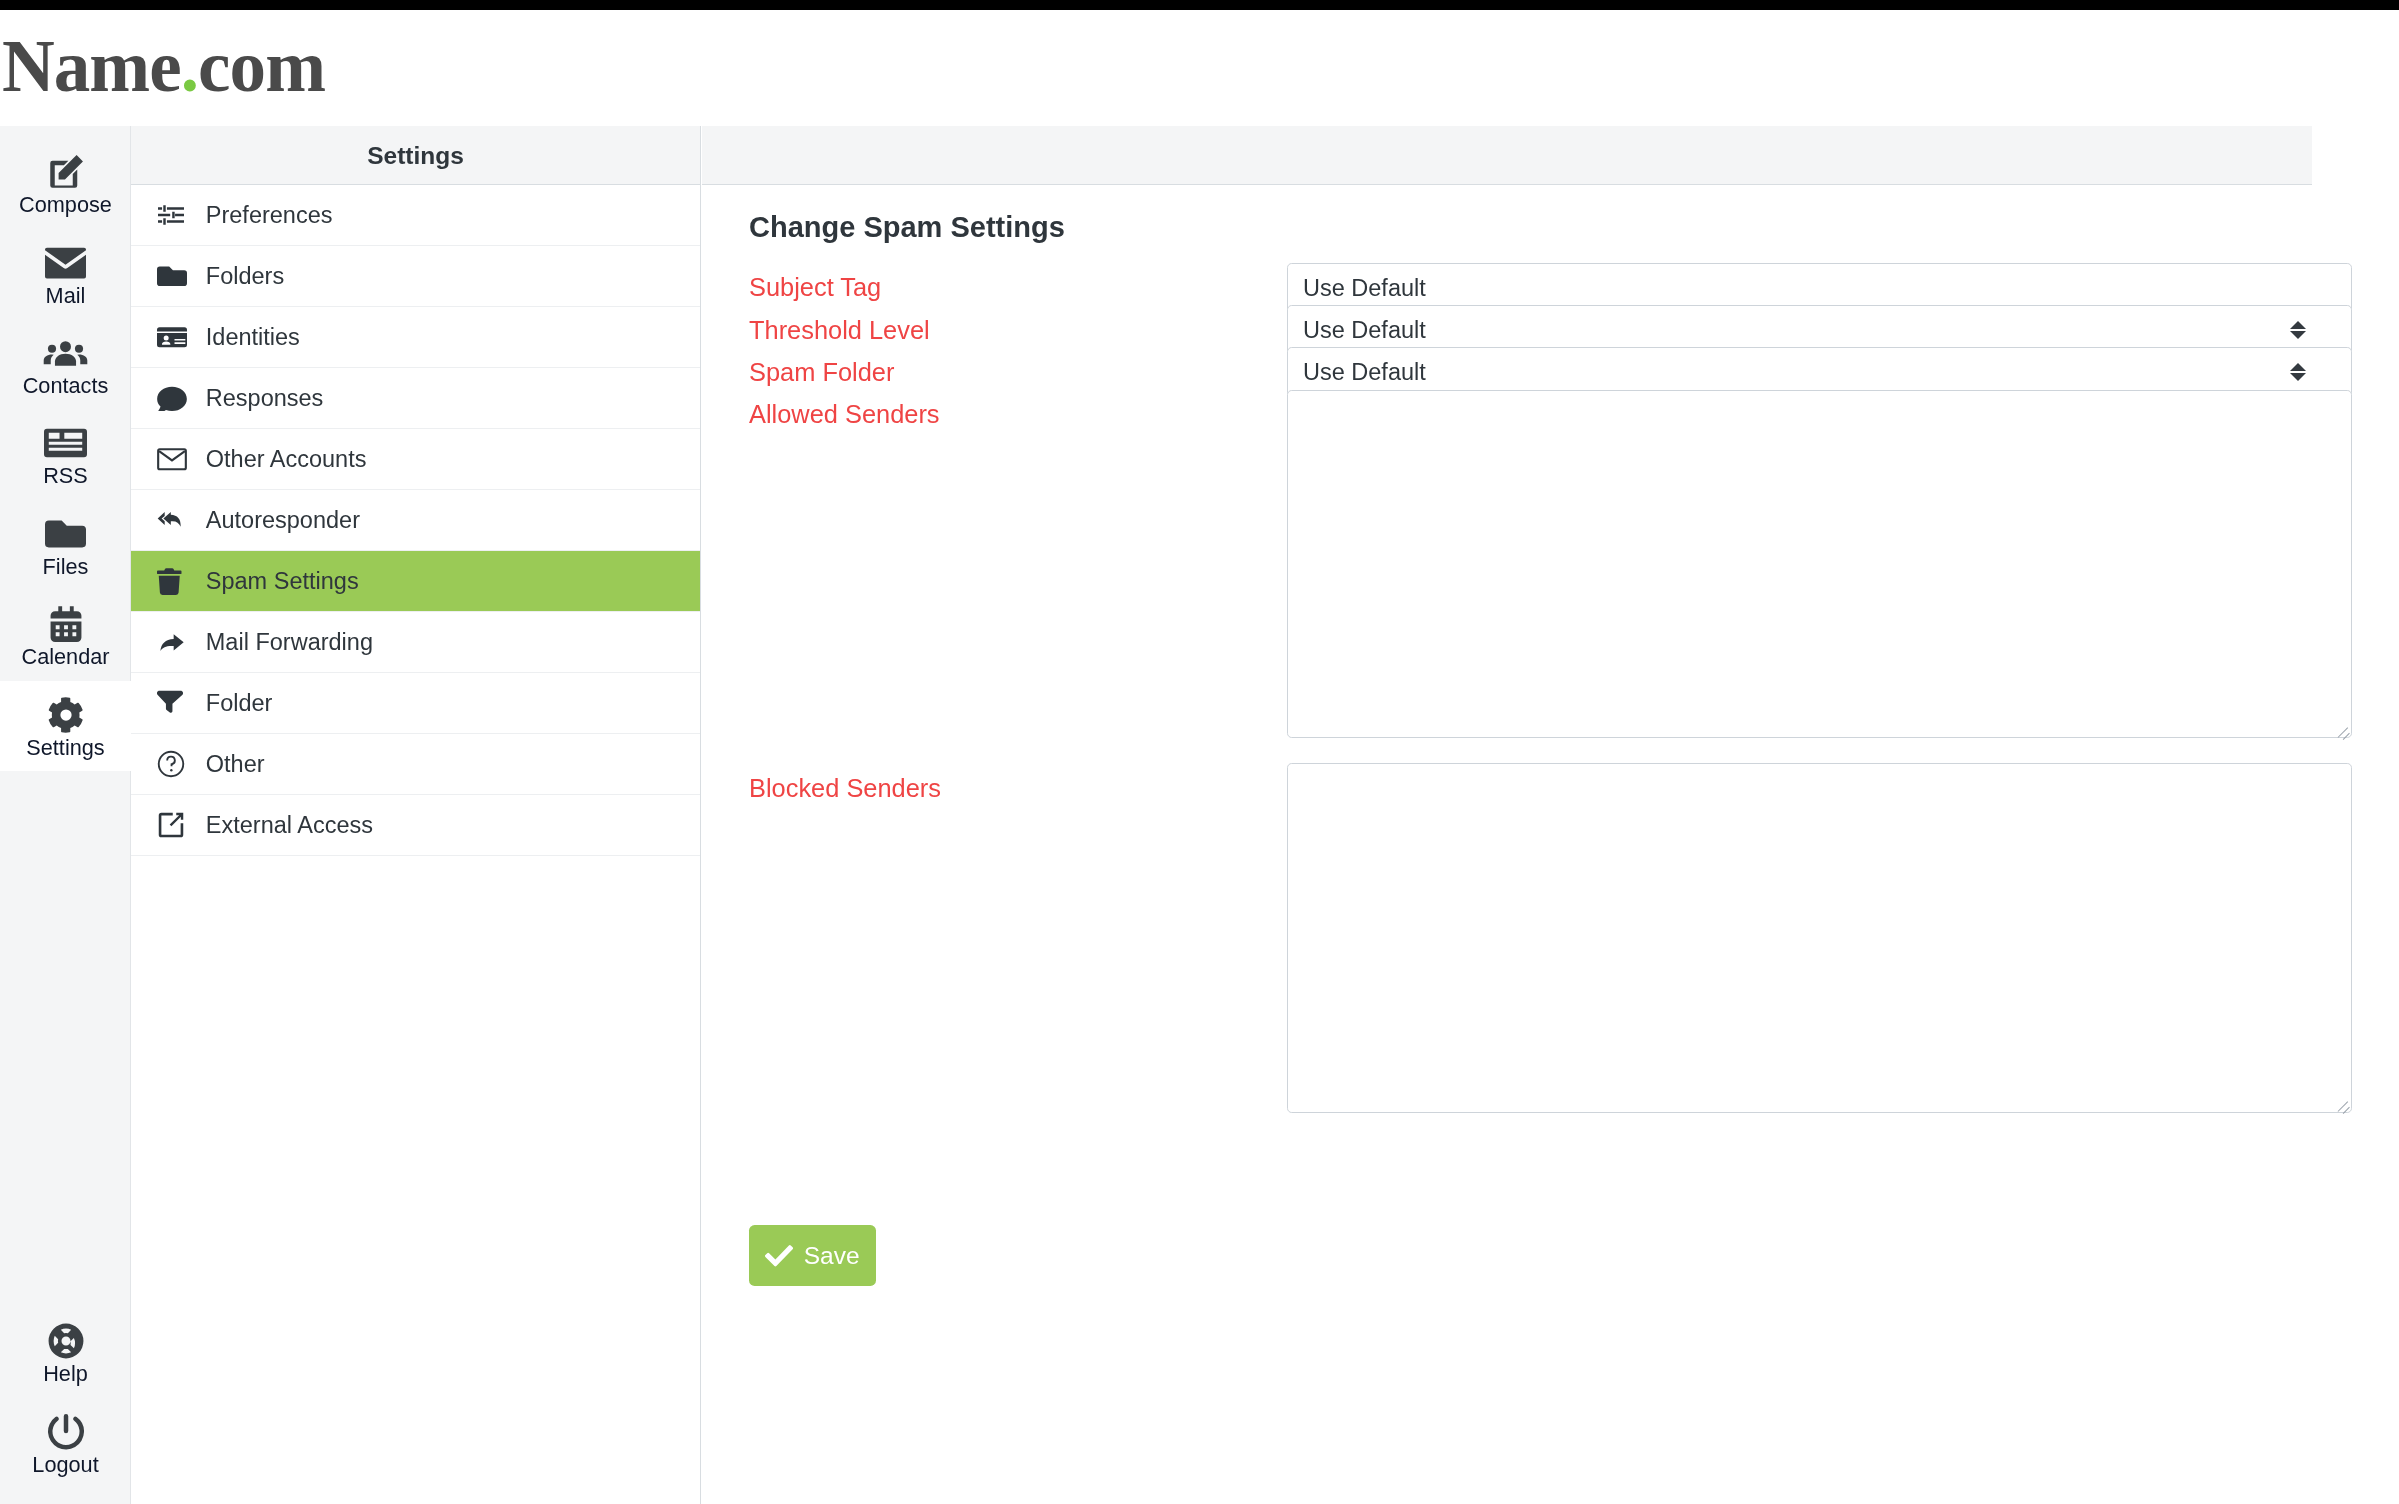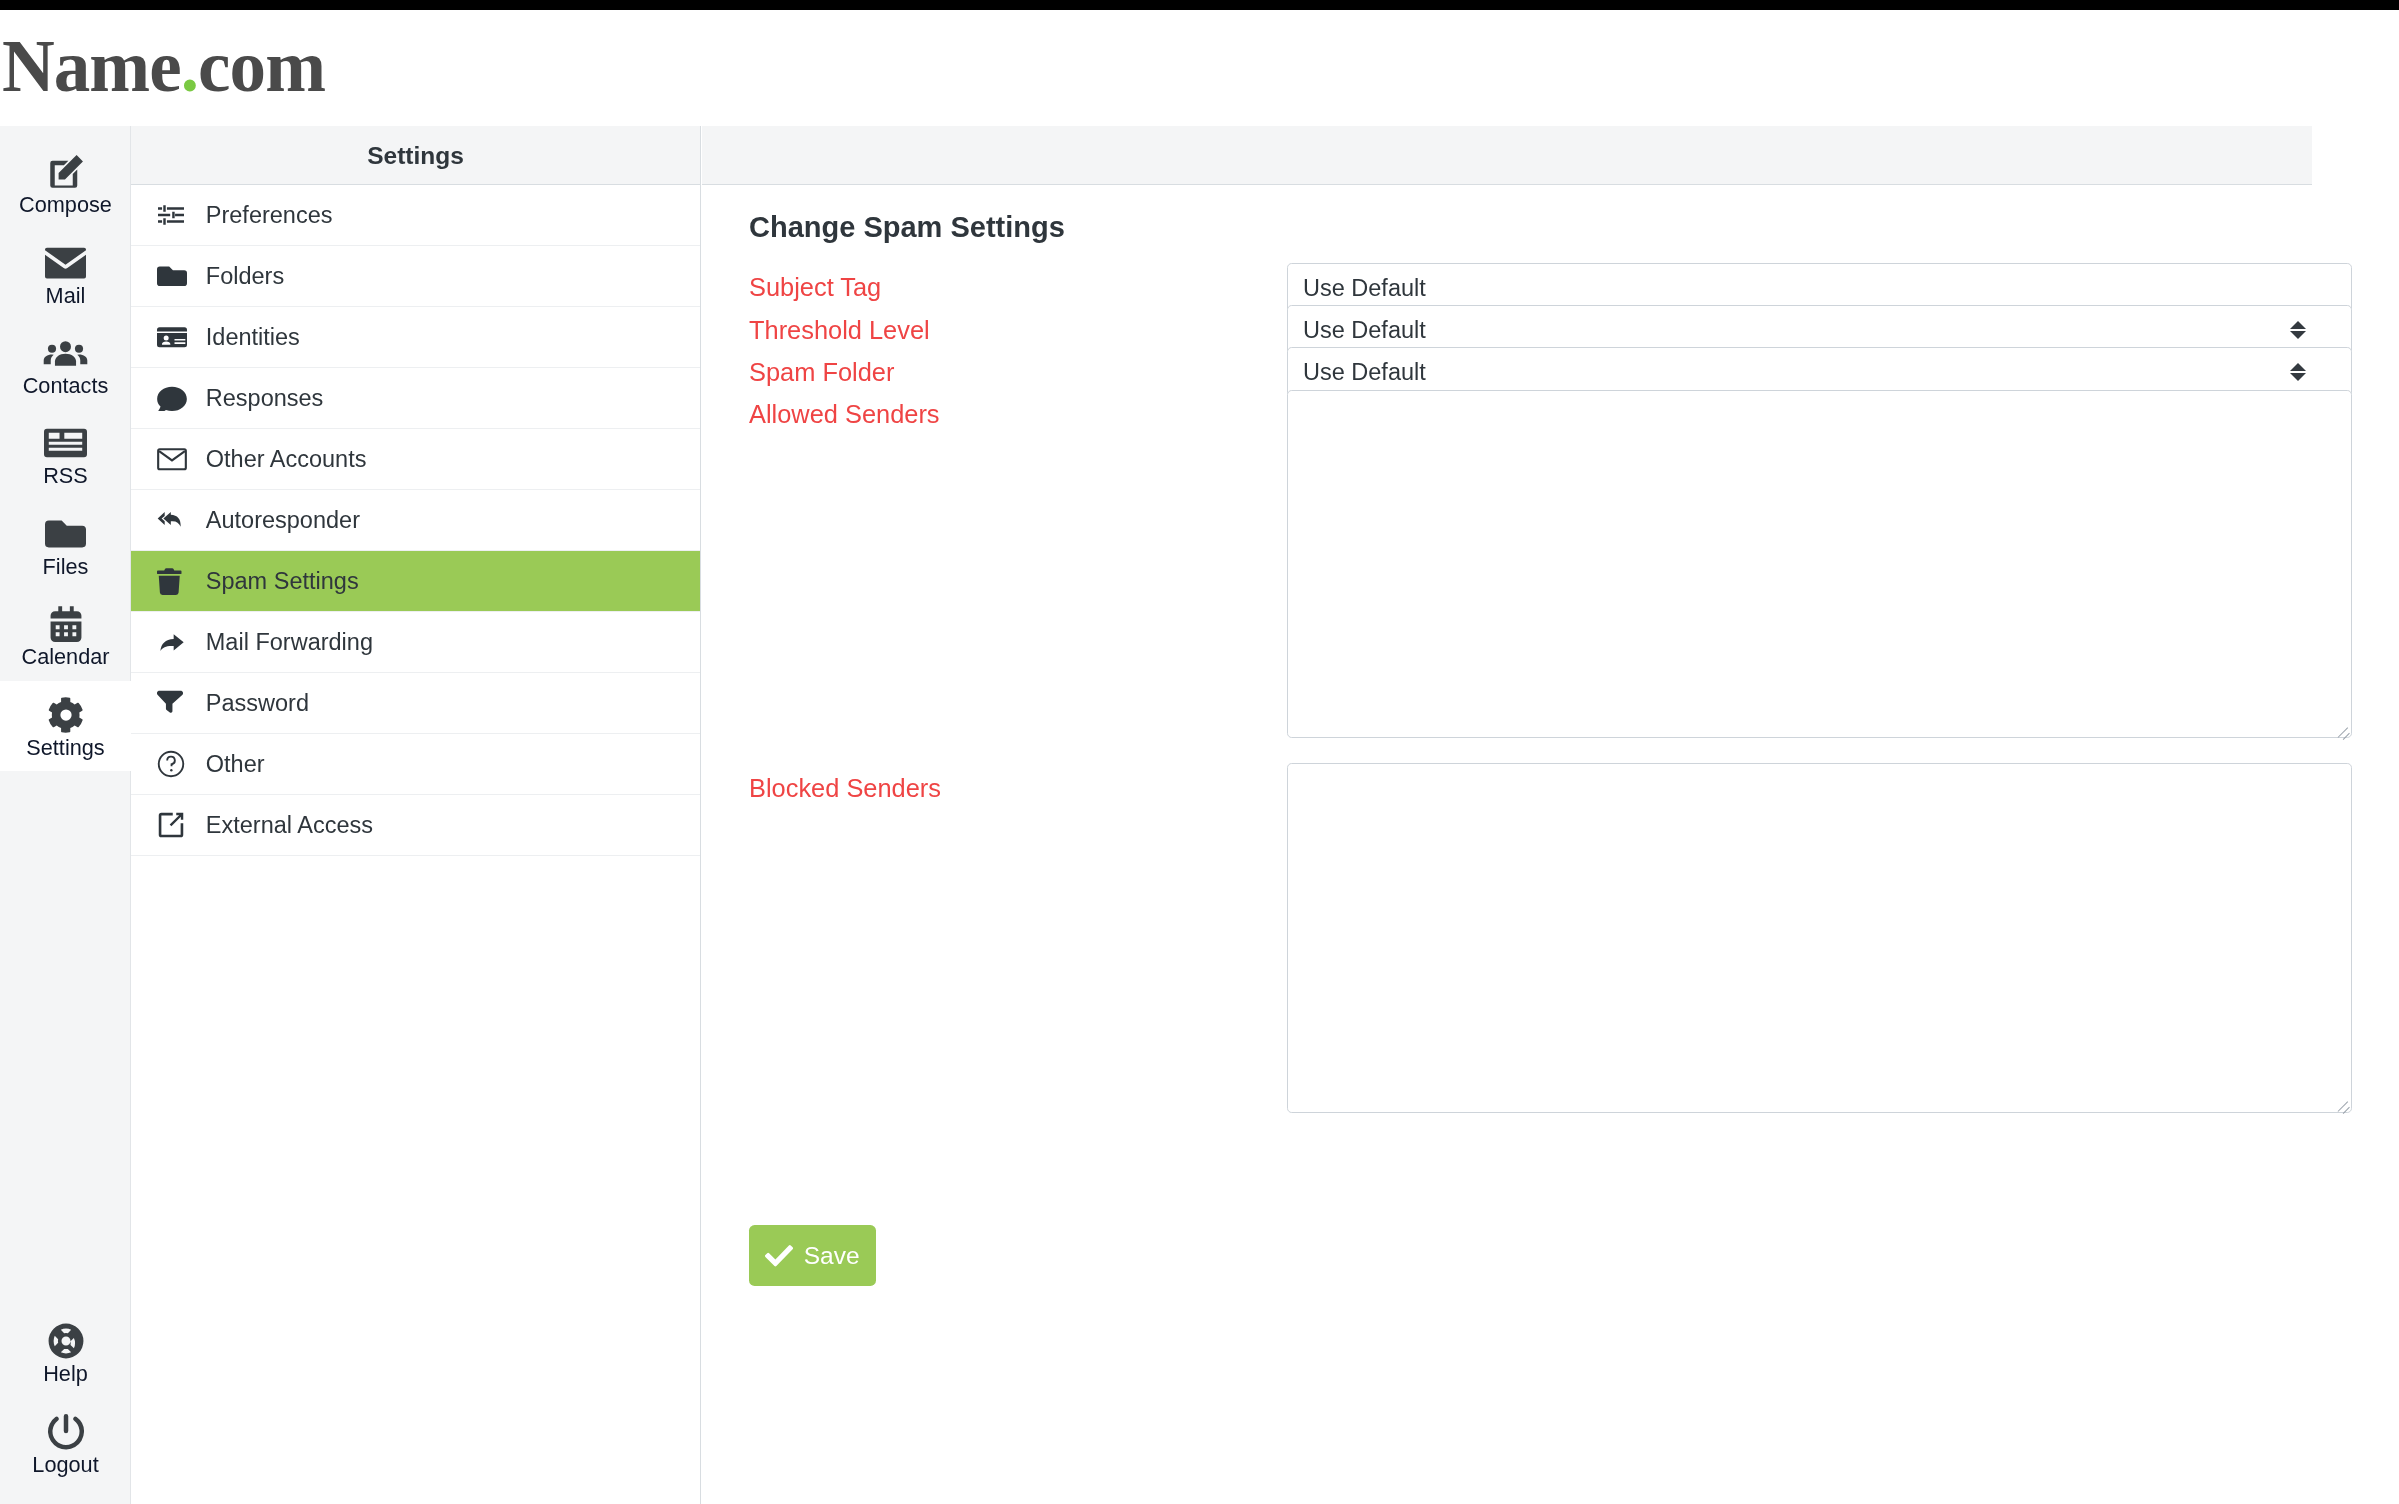--- a/index.html
+++ b/index.html
@@ -402,21 +402,21 @@
   </div>
 
 
 
   <div class="set-item">
     <span class="set-icon">
       <svg width="26" height="26" viewBox="0 0 512 512" fill="#2f363c">
           <path d="M3 43C11 27 27 16 45 16h422c18 0 34 11 42 27s5 36-7 50L304 271v145c0 12-7 23-17 29s-24 5-34-2l-64-48c-8-6-13-15-13-26V271L10 93C-2 79-5 59 3 43z"></path>
         </svg>
     </span>
-    <span class="set-label">Password</span>
+    <span class="set-label">Folder</span>
   </div>
 
   <div class="set-item">
     <span class="set-icon">
       <svg width="28" height="28" viewBox="0 0 512 512" fill="none" stroke="#2f363c" stroke-width="34">
           <circle cx="256" cy="256" r="224"></circle>
           <path d="M186 190a70 70 0 1 1 80 70v38" fill="none"></path>
           <circle cx="262" cy="370" r="22" fill="#2f363c" stroke="none"></circle>
         </svg>
     </span>

